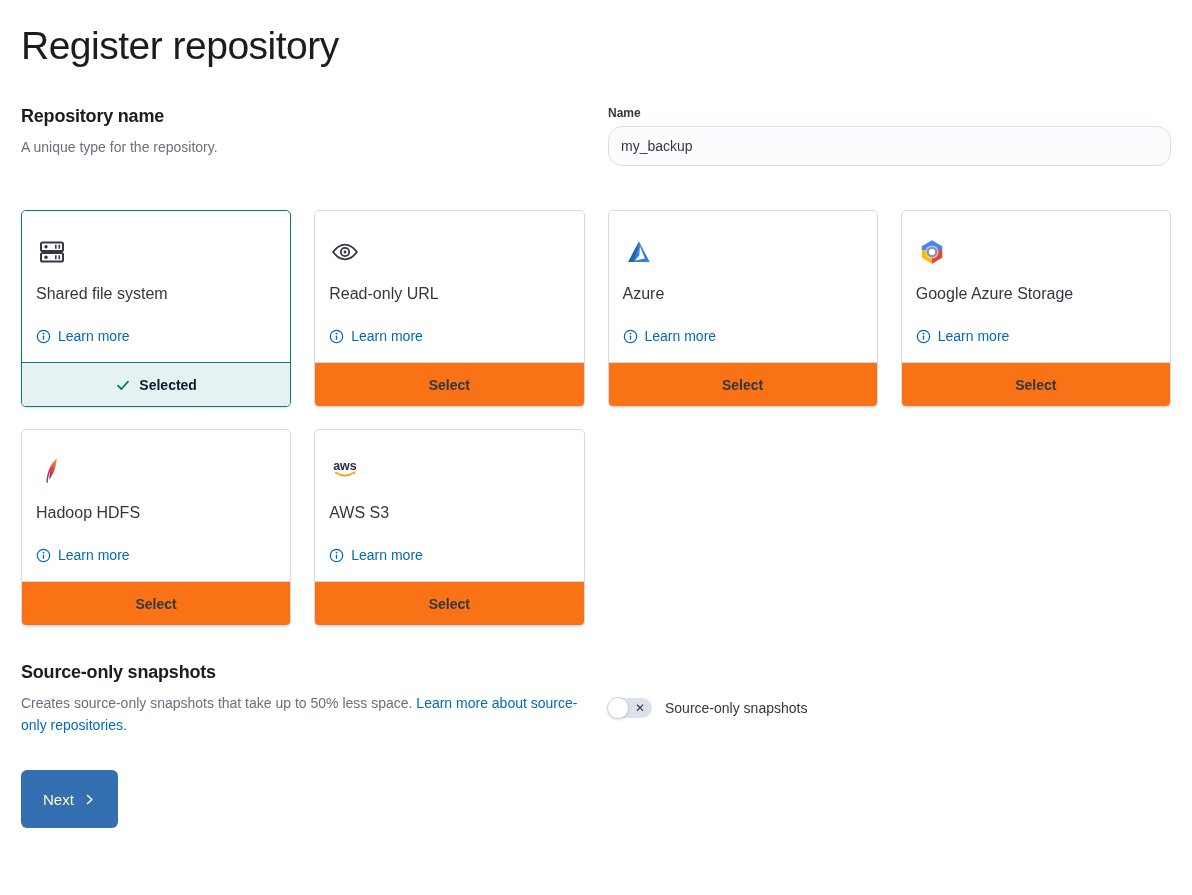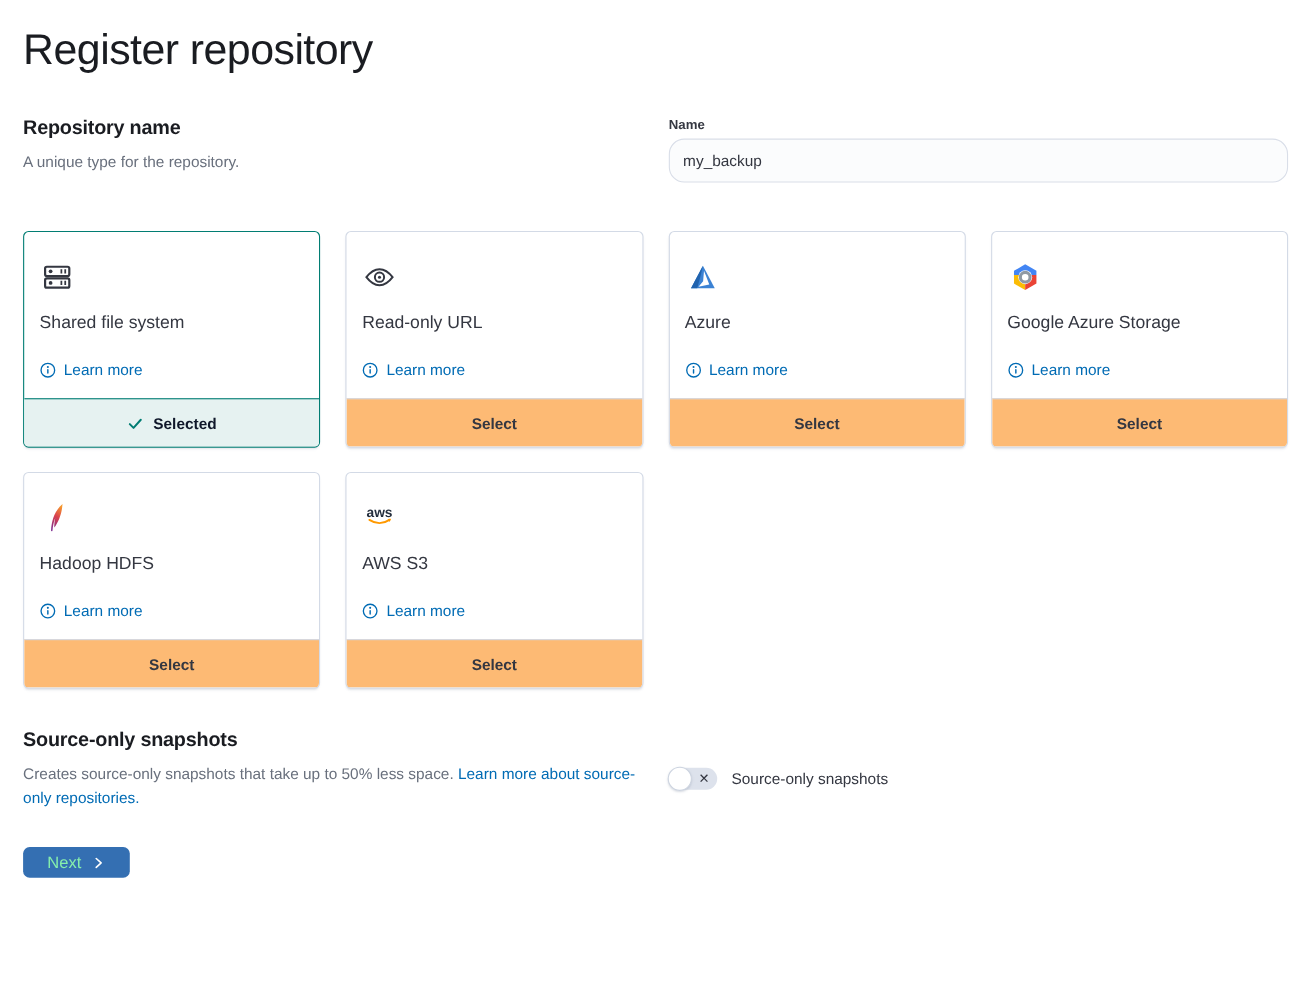--- a/index.html
+++ b/index.html
@@ -107,21 +107,21 @@
     color: #006bb4;
     text-decoration: none;
     cursor: pointer;
   }
   .card-footer {
     height: 44px;
     display: flex;
     align-items: center;
     justify-content: center;
     gap: 8px;
-    background: #fdba74;
+    background: #f97316;
     border-top: 1px solid #d3dae6;
     font-size: 14px;
     font-weight: 700;
     color: #343741;
     cursor: pointer;
   }
   .repo-card.selected .card-footer {
     background: #e6f2f1;
     border-top-color: #017d73;
     color: #0f172a;
@@ -163,26 +163,26 @@
     line-height: 1;
     color: #343741;
   }
   .toggle-label { font-size: 14px; color: #343741; }
 
   .actions { margin-top: 34px; }
   .primary-button {
     display: inline-flex;
     align-items: center;
     gap: 9px;
-    height: 28px;
+    height: 58px;
     padding: 0 22px;
     background: #346fb2;
     border: none;
     border-radius: 6px;
-    color: #86efac;
+    color: #fef9c3;
     font-family: inherit;
     font-size: 15px;
     font-weight: 500;
     cursor: pointer;
   }
 </style>
 </head>
 <body>
 
 <div class="page">

